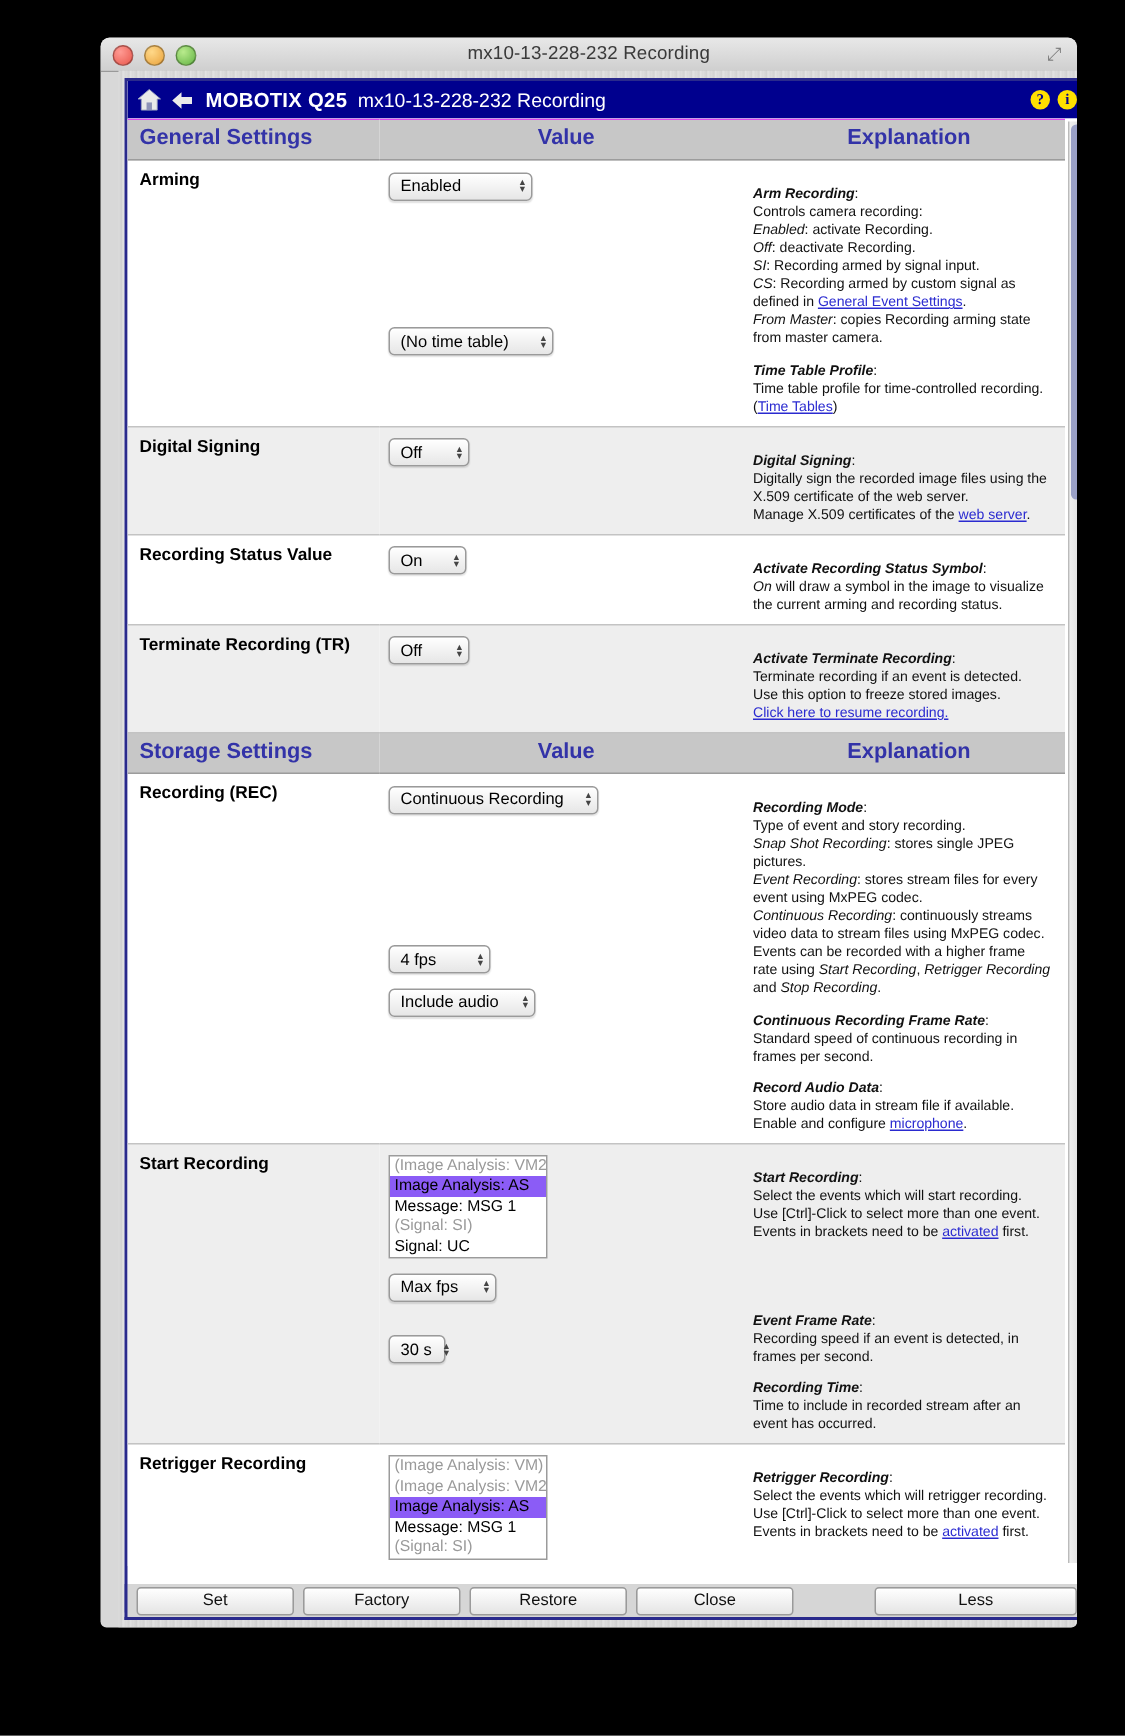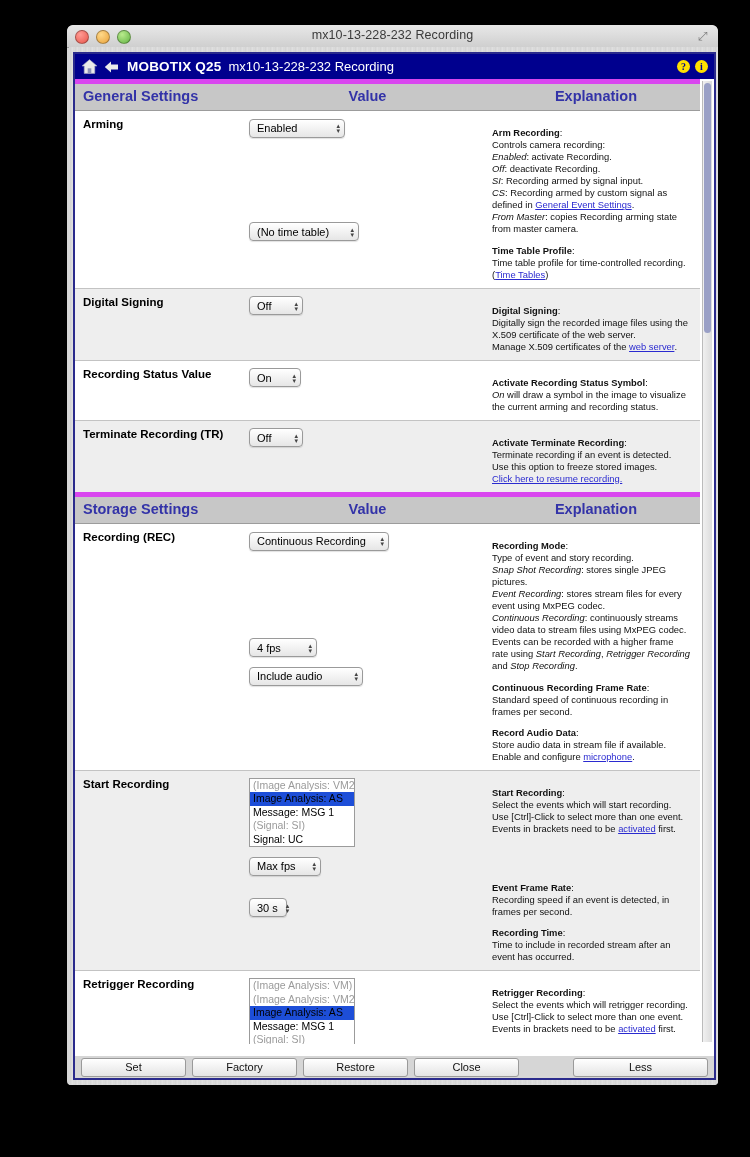--- a/index.html
+++ b/index.html
@@ -35,21 +35,21 @@
     position:absolute;left:0;right:0;top:3px;text-align:center;
     font-size:12.5px;color:#3a3a3a;letter-spacing:.1px;
   }
   .resize-glyph{
     position:absolute;right:8px;top:5px;width:12px;height:12px;
     color:#7d7d7d;font-size:12px;line-height:12px;
   }
 
   
   .win-body{
-    position:absolute;left:2px;top:22px;width:651px;height:1038px;
+    position:absolute;left:12px;top:22px;width:651px;height:1038px;
     background:repeating-linear-gradient(90deg,#dcdcdc 0px,#d2d2d2 2px,#e2e2e2 3px,#d6d6d6 5px);
   }
 
   
   .pageframe{
     position:absolute;left:4px;top:5px;width:643px;height:1023px;
     border:2px solid #2a2a8c;
     background:#fff;
     overflow:hidden;
     box-sizing:border-box;
@@ -87,36 +87,36 @@
   table.mx{border-collapse:collapse;width:625px;table-layout:fixed;}
   table.mx td{vertical-align:top;padding:0;}
   .col-label{width:168px;}
   .col-value{width:243px;}
   .col-expl{width:214px;}
 
   tr.sectionhdr td{
     background:#c7c7c7;
     color:#3333a8;font-weight:bold;font-size:14.5px;
     padding:5px 0 6px 8px;
-    border-top:5px solid #d946ef;
+    border-top:1px solid #d946ef;
     border-bottom:1px solid #9c9c9c;
     line-height:1.05;
   }
   tr.sectionhdr td.sv, tr.sectionhdr td.se{padding-left:6px;text-align:center;}
 
   tr.datarow > td{
     border-bottom:1px solid #c3c3c3;
     padding:7px 0 7px 0;
   }
   tr.datarow.alt > td{background:#eeeeee;}
   tr.datarow > td.lbl{padding-left:8px;font-size:11.5px;font-weight:bold;color:#000;}
   tr.datarow > td.val{padding-left:6px;}
   tr.datarow > td.exp{padding-left:6px;padding-right:8px;font-size:9.4px;color:#111;line-height:1.28;}
 
-  .exp h4{margin:0 0 0 0;font-size:9.4px;font-weight:bold;display:inline;}
+  .exp h4{margin:0 0 0 0;font-size:9.4px;font-weight:bold;display:inline;font-style:italic;}
   .exp p{margin:0 0 9px 0;}
   .exp p:last-child{margin-bottom:0;}
   .exp i{font-style:italic;}
   .exp a{color:#2a2ad0;text-decoration:underline;}
 
   
   .sel{
     display:inline-flex;align-items:center;justify-content:space-between;
     height:19px;border:1px solid #9a9a9a;border-radius:4px;
     background:linear-gradient(#ffffff,#e6e6e6);
@@ -134,21 +134,21 @@
   .gap{height:9px;}
 
   
   .listbox{
     width:106px;border:1px solid #9b9b9b;background:#fff;
     font-size:10.5px;line-height:13.5px;color:#000;
     box-sizing:border-box;
   }
   .listbox div{padding:0 3px;white-space:nowrap;overflow:hidden;}
   .listbox div.dim{color:#9a9a9a;}
-  .listbox div.seldark{background:#1d4ed8;}
+  .listbox div.seldark{background:#8b5cf6;}
 
   
   .btnbar{
     position:absolute;left:4px;bottom:5px;width:643px;height:24px;
     box-sizing:border-box;
     display:flex;align-items:center;padding:0 6px;gap:6px;
     background:#d6d6d6;
     border-left:2px solid #2a2a8c;border-right:2px solid #2a2a8c;border-bottom:2px solid #2a2a8c;
   }
   .btn{
@@ -329,21 +329,21 @@
                 </div>
                 <div style="height:87px"></div>
                 <div class="sel" style="width:68px">
                   <span>4 fps</span>
                   <span class="arrows">
                         <span>▴</span>
                         <span>▾</span>
                       </span>
                 </div>
                 <div class="gap"></div>
-                <div class="sel" style="width:114px">
+                <div class="sel" style="width:98px">
                   <span>Include audio</span>
                   <span class="arrows">
                         <span>▴</span>
                         <span>▾</span>
                       </span>
                 </div>
               </td>
               <td class="exp">
                 <p>
                   </p><h4>Recording Mode</h4><span>:</span><br>

